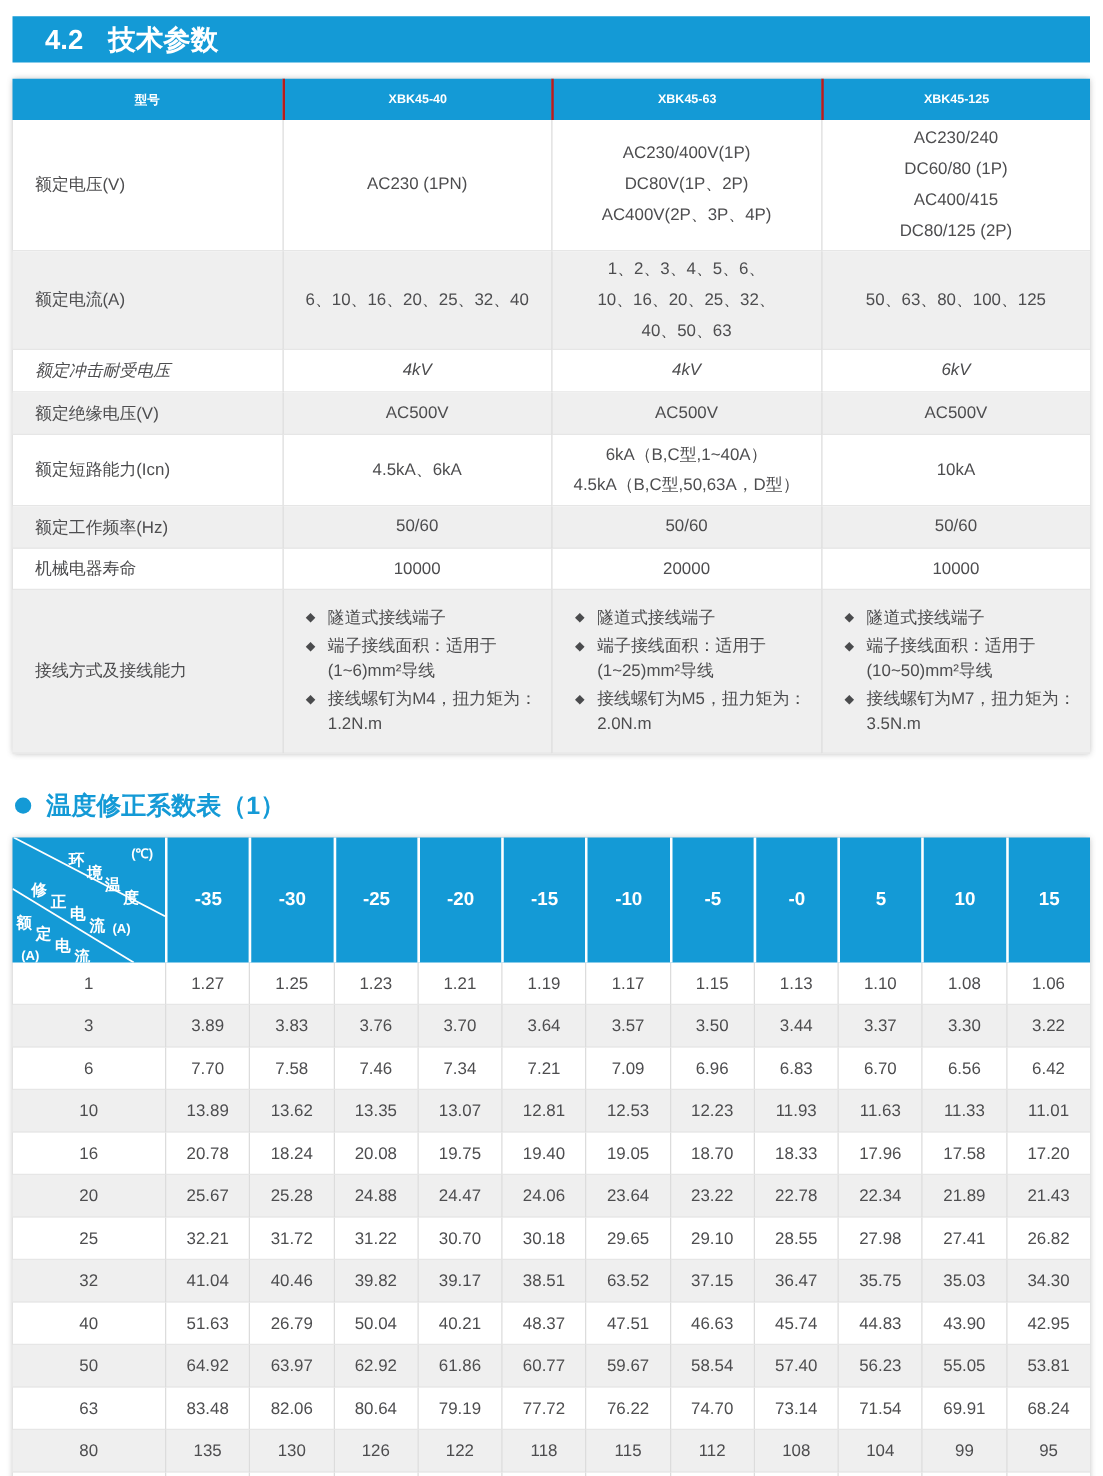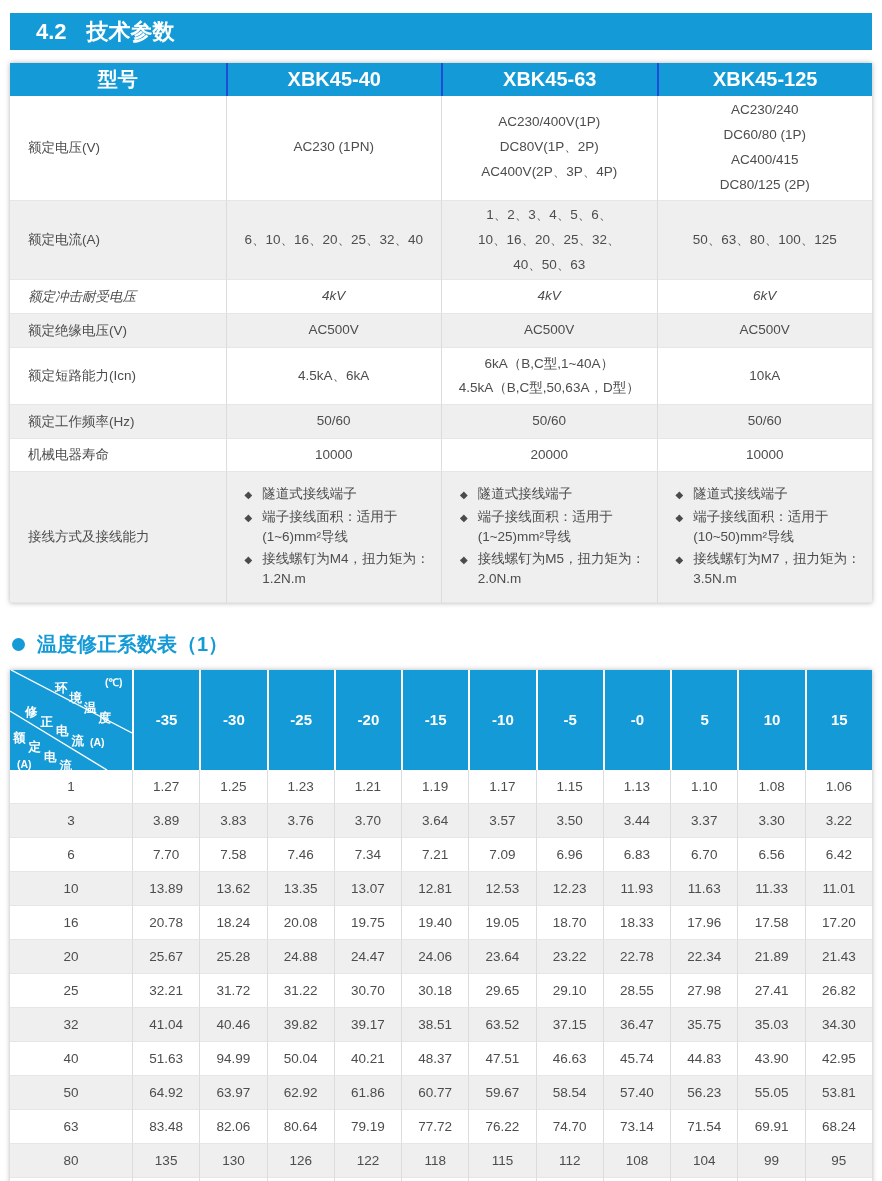--- a/index.html
+++ b/index.html
@@ -21,23 +21,23 @@
   .title-num { margin-right: 20px; }
 
   
   table { width: 100%; border-collapse: separate; border-spacing: 0; }
   .tbl { box-shadow: 0 0 5px rgba(90,90,90,0.45); }
 
   
   .spec-table { margin-top: 13px; font-size: 13.5px; }
   .spec-table thead th {
     background: var(--accent, #149ad6); color: #fff;
-    font-size: 20px; font-weight: bold; height: 33px; text-align: center;
-  }
-  .spec-table thead th + th { border-left: 2px solid #1d4ed8; }
+    font-size: 10px; font-weight: bold; height: 33px; text-align: center;
+  }
+  .spec-table thead th + th { border-left: 2px solid #b91c1c; }
   .spec-table col { width: 25%; }
   .spec-table tbody tr:nth-child(even) { background: var(--rowAlt, #efefef); }
   .spec-table tbody th {
     font-weight: normal; text-align: left; padding-left: 18px; font-size: 13.5px;
   }
   .spec-table tbody td { text-align: center; border-left: 1px solid #dcdcdc; }
   .spec-table tbody td, .spec-table tbody th { border-bottom: 1px solid #e6e6e6; }
   .spec-table .cell-line { margin: 4px 0; line-height: 1.55; }
 
   .bullets { padding: 10px 6px 10px 4px; vertical-align: middle; }
@@ -389,21 +389,21 @@
           <td>63.52</td>
           <td>37.15</td>
           <td>36.47</td>
           <td>35.75</td>
           <td>35.03</td>
           <td>34.30</td>
         </tr>
         <tr>
           <th>40</th>
           <td>51.63</td>
-          <td>94.99</td>
+          <td>26.79</td>
           <td>50.04</td>
           <td>40.21</td>
           <td>48.37</td>
           <td>47.51</td>
           <td>46.63</td>
           <td>45.74</td>
           <td>44.83</td>
           <td>43.90</td>
           <td>42.95</td>
         </tr>

